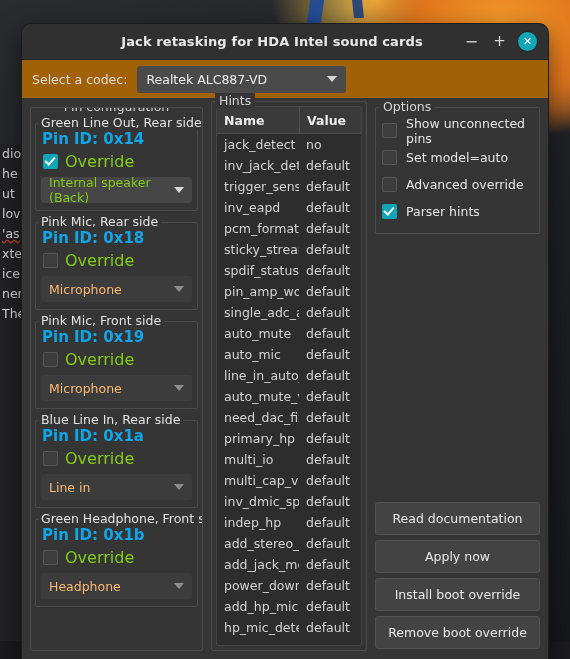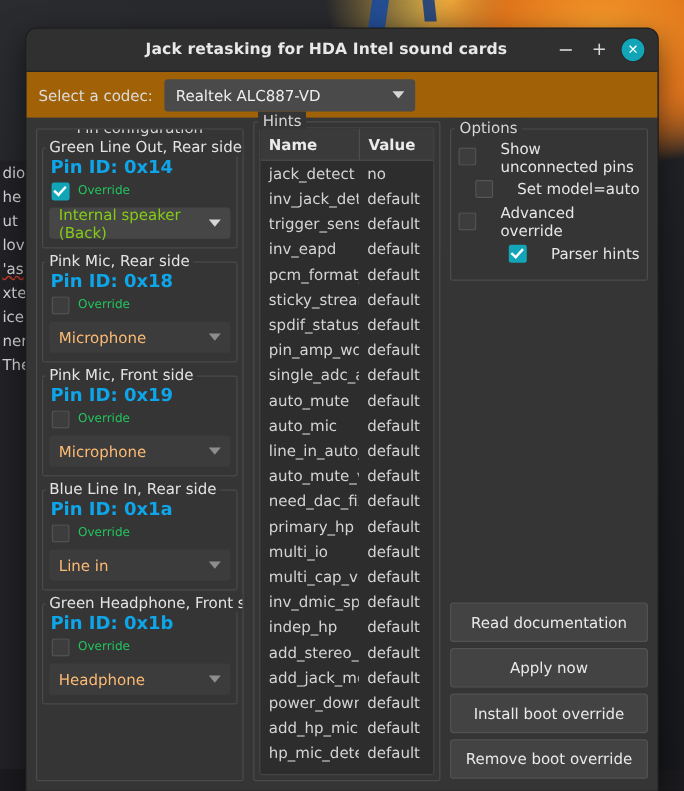--- a/index.html
+++ b/index.html
@@ -75,21 +75,21 @@
     font-size: 11px;
     margin-top: 3px;
     text-shadow: 0 1px 2px rgba(0,0,0,.85);
     white-space: nowrap;
     overflow: hidden;
   }
 
   
   #bg-left-window {
     position: absolute;
-    left: 0; top: 134px;
+    left: 0; top: 144px;
     width: 24px; height: 509px;
     background: #222226;
     border-right: 1px solid #101012;
     overflow: hidden;
   }
   #bg-left-window .bgline {
     color: #d7d7d9;
     font-size: 12.5px;
     line-height: 20px;
     white-space: nowrap;
@@ -292,22 +292,22 @@
   .checkbox.checked::after {
     content: "";
     position: absolute;
     left: 4px; top: 1px;
     width: 4px; height: 8px;
     border: solid #ffffff;
     border-width: 0 2px 2px 0;
     transform: rotate(42deg);
   }
   .check-label {
-    color: #22c55e;
-    font-size: 10px;
+    color: #84cc16;
+    font-size: 16px;
   }
   .pin-combo {
     background: #464646;
     border-radius: 3px;
     height: 26px;
     display: flex;
     align-items: center;
     justify-content: space-between;
     padding: 0 8px;
     color: #84cc16;
@@ -432,24 +432,23 @@
     position: absolute;
     top: -9px; left: 3px;
     background: #353535;
     color: #d5d5d5;
     font-size: 12.5px;
     padding: 0 4px;
   }
   .opt-row {
     display: flex;
     align-items: center;
-    gap: 20px;
+    gap: 9px;
     height: 27px;
     cursor: pointer;
-    justify-content: flex-end;
   }
   .opt-label {
     color: #e6e6e6;
     font-size: 12.5px;
   }
   #options-spacer { flex: 1; }
   #action-buttons {
     flex: none;
     display: flex;
     flex-direction: column;

